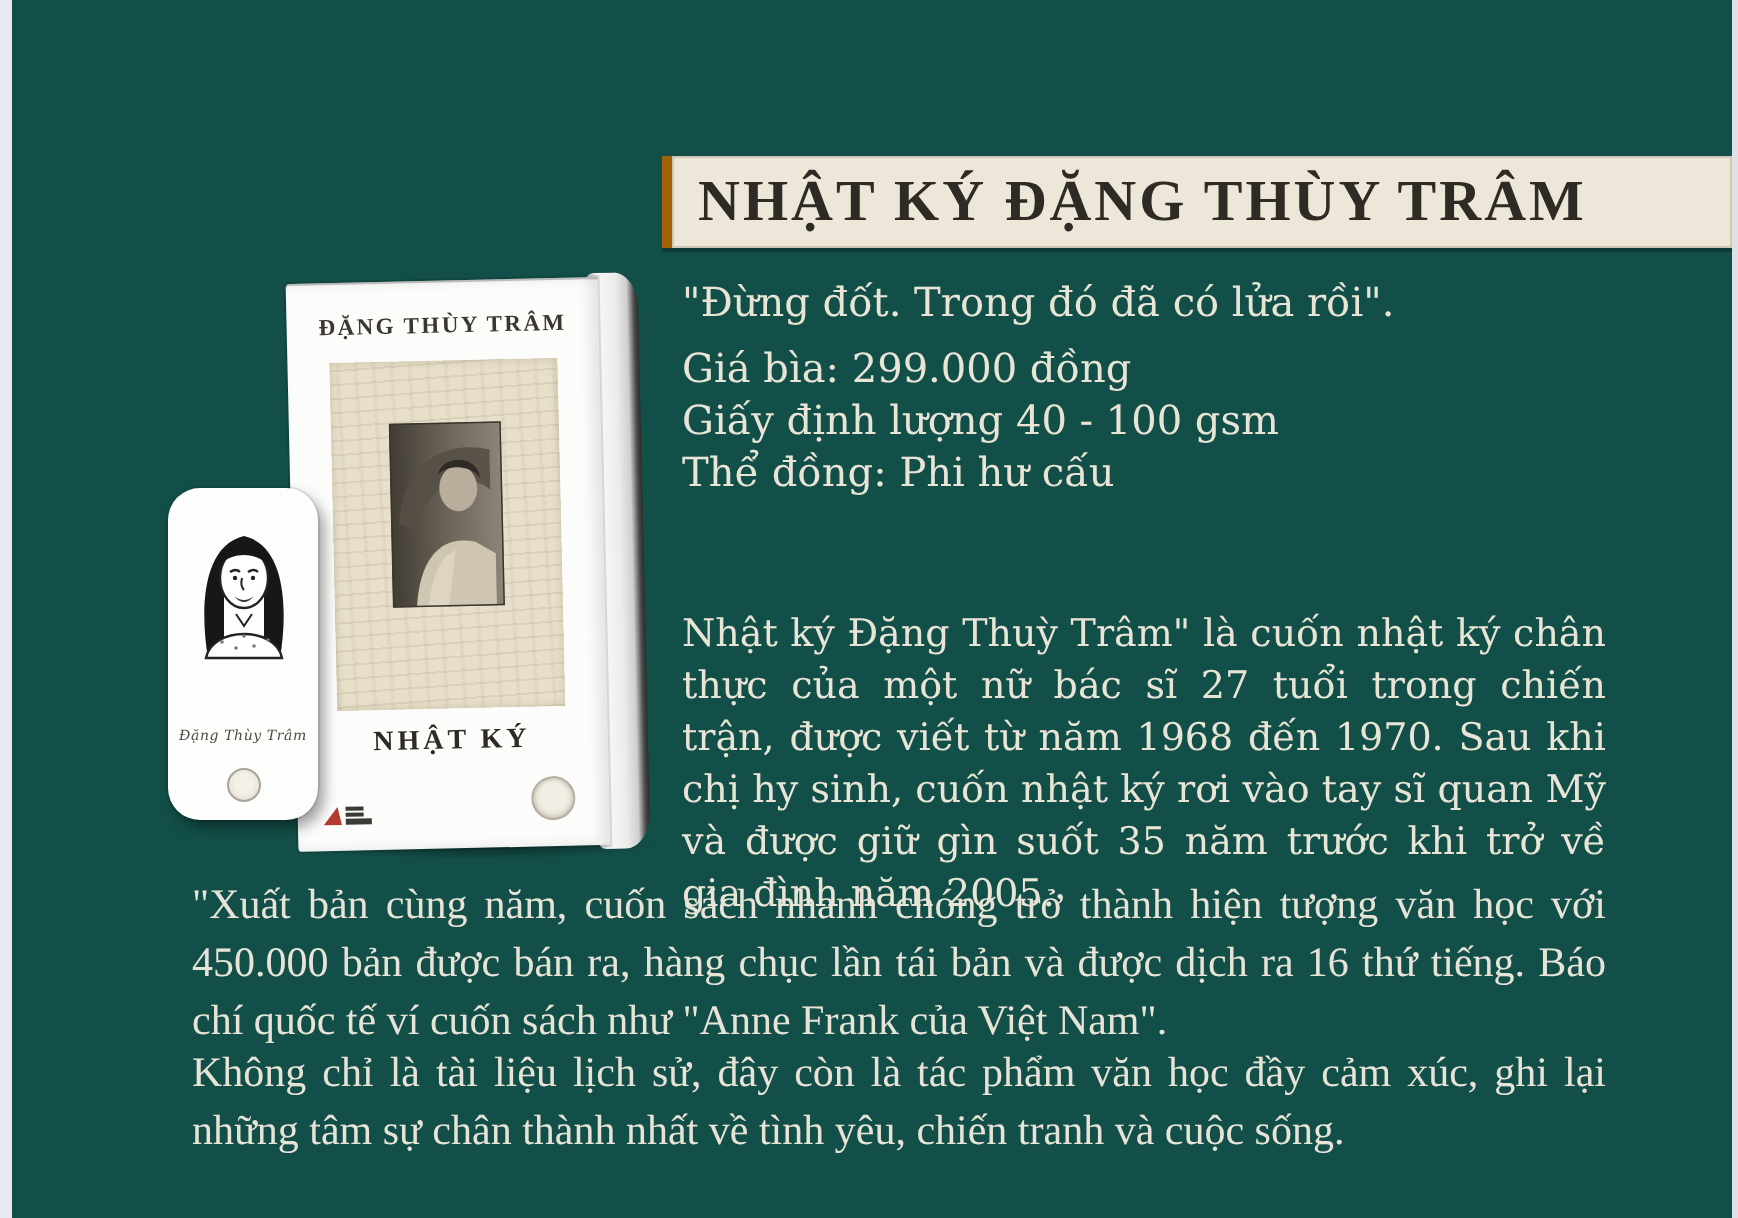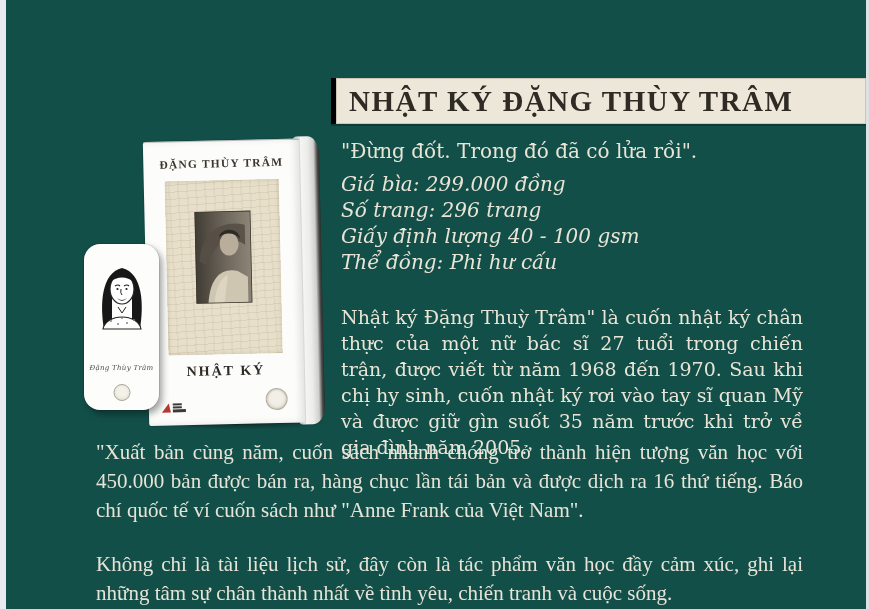--- a/index.html
+++ b/index.html
@@ -8,46 +8,46 @@
     background:#134f49;
     font-family:"DejaVu Serif",serif;
   }
   .edge-left{position:absolute;left:0;top:0;width:6px;height:609px;background:#e9e9ef;}
   .edge-right{position:absolute;right:0;top:0;width:3px;height:609px;background:#dce1e3;}
 
   
   .banner{
     position:absolute;left:331px;right:3px;top:78px;height:46px;
     background:#ece7d8;box-sizing:border-box;
-    border-left:5px solid #000000;
+    border-left:5px solid #a16207;
     box-shadow:0 2px 0 rgba(0,0,0,.25), inset 0 0 0 1px rgba(70,55,30,.18);
     display:flex;align-items:center;padding-left:13px;
   }
   .banner .title{
     margin:0;font-family:"Liberation Serif",serif;font-weight:600;
     font-size:29px;line-height:1;letter-spacing:1.5px;color:#2f2b24;white-space:nowrap;
   }
 
   
   .quote{position:absolute;left:341px;top:139px;font-size:20px;color:#e9e5d6;white-space:nowrap;}
   .details{position:absolute;left:341px;top:171px;font-size:20px;line-height:26px;color:#e9e5d6;}
-  .details div{white-space:nowrap;font-style:italic;}
+  .details div{white-space:nowrap;}
   .desc{
     position:absolute;left:341px;top:304px;width:462px;
     font-size:19px;line-height:26px;color:#e9e5d6;text-align:justify;
   }
 
   
   .para{
     position:absolute;left:96px;width:707px;
     font-family:"Liberation Serif",serif;font-size:21px;line-height:29px;
     color:#e7e4d7;text-align:justify;
   }
   .para1{top:438px;}
-  .para2{top:550px;}
+  .para2{top:522px;}
 
   
   .book-shadow{
     position:absolute;left:146px;top:414px;width:186px;height:16px;
     background:radial-gradient(ellipse at center, rgba(0,0,0,.5), rgba(0,0,0,0) 70%);
   }
   .book{position:absolute;left:146px;top:136px;width:176px;height:292px;transform:rotate(-1.3deg);}
   .book .pages{
     position:absolute;right:0;top:2px;width:26px;height:288px;
     background:linear-gradient(to right,#b7b7b5,#f6f6f4 25%,#ececea 55%,#cfcfcd 78%,#4a4a48 92%,#2b2b29);
@@ -183,21 +183,20 @@
       <circle cx="31" cy="63" r="0.9" fill="#777"></circle>
     </svg>
     <div class="bm-name">Đặng Thùy Trâm</div>
     <div class="bm-seal"></div>
   </div>
 
   <div class="quote">"Đừng đốt. Trong đó đã có lửa rồi".</div>
 
   <div class="details">
     <div>Giá bìa: 299.000 đồng</div>
-    <div>Số trang: 296 trang</div>
     <div>Giấy định lượng 40 - 100 gsm</div>
     <div>Thể đồng: Phi hư cấu</div>
   </div>
 
   <div class="desc">Nhật ký Đặng Thuỳ Trâm" là cuốn nhật ký chân thực của một nữ bác sĩ 27 tuổi trong chiến trận, được viết từ năm 1968 đến 1970. Sau khi chị hy sinh, cuốn nhật ký rơi vào tay sĩ quan Mỹ và được giữ gìn suốt 35 năm trước khi trở về gia đình năm 2005.</div>
 
   <div class="para para1">"Xuất bản cùng năm, cuốn sách nhanh chóng trở thành hiện tượng văn học với 450.000 bản được bán ra, hàng chục lần tái bản và được dịch ra 16 thứ tiếng. Báo chí quốc tế ví cuốn sách như "Anne Frank của Việt Nam".</div>
   <div class="para para2">Không chỉ là tài liệu lịch sử, đây còn là tác phẩm văn học đầy cảm xúc, ghi lại những tâm sự chân thành nhất về tình yêu, chiến tranh và cuộc sống.</div>
 
 </div>

